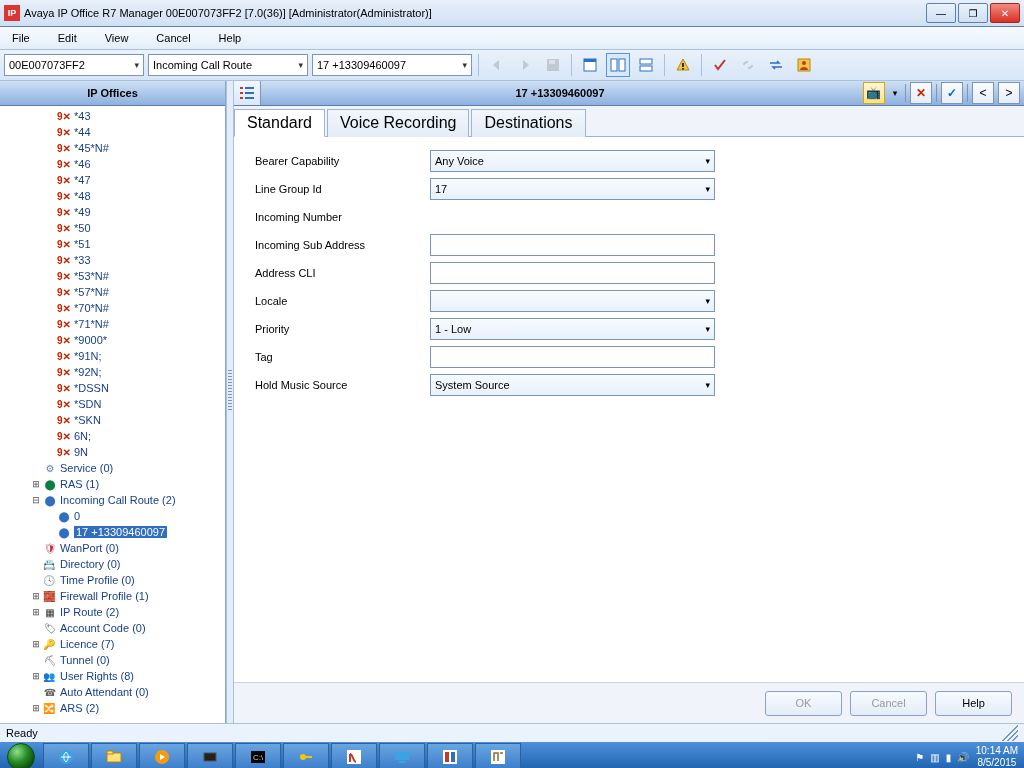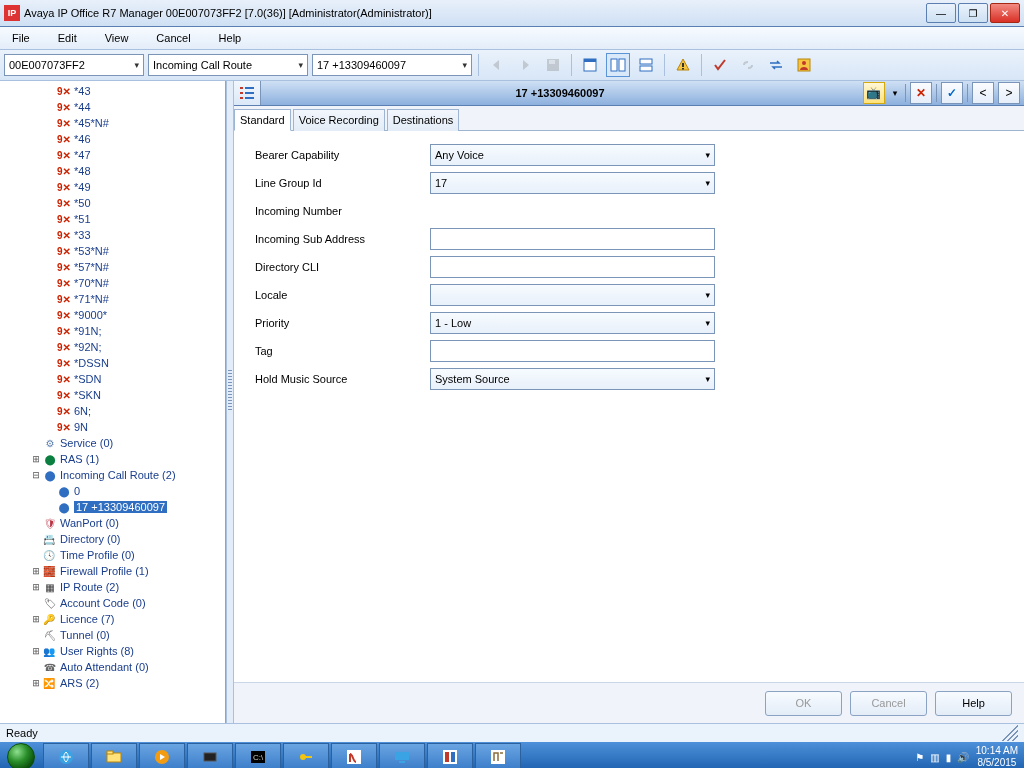--- a/index.html
+++ b/index.html
@@ -31,21 +31,21 @@
 .splitter::after{content:"";position:absolute;top:45%;left:1px;width:4px;height:40px;background:repeating-linear-gradient(#7a95b8,#7a95b8 1px,transparent 1px,transparent 3px)}
 .rightcol{flex:1;display:flex;flex-direction:column}
 .righthead{height:24px;background:linear-gradient(#cfe0f4,#8db0de);border-bottom:1px solid #5a7fb0;display:flex;align-items:center}
 .righthead .listicon{width:26px;height:100%;display:flex;align-items:center;justify-content:center;border-right:1px solid #7a95b8;background:linear-gradient(#f2f7fd,#dbe8f7)}
 .righthead .rtitle{flex:1;text-align:center;font-weight:bold}
 .righthead .rbtns{display:flex;align-items:center;gap:4px;padding:0 4px}
 .rbtn{width:20px;height:20px;display:flex;align-items:center;justify-content:center;border:1px solid #7a95b8;background:linear-gradient(#fafcff,#e6eef9);font-size:12px}
 .rbtn.x{color:#c20;font-weight:bold}
 .rbtn.chk{color:#06c;font-weight:bold}
 .tabs{display:flex;background:#f0f4fa;padding-top:2px}
-.tab{padding:4px 5px;border:1px solid #9eb5d2;border-bottom:none;background:linear-gradient(#f2f6fc,#e3ecf7);margin-right:2px;font-size:11px;position:relative;top:1px}
+.tab{padding:4px 12px;border:1px solid #9eb5d2;border-bottom:none;background:linear-gradient(#f2f6fc,#e3ecf7);margin-right:2px;font-size:16px;position:relative;top:1px}
 .tab.active{background:#fff;border-bottom:1px solid #fff;z-index:2}
 .tabbody{flex:1;border-top:1px solid #9eb5d2;background:#fff;padding:10px 21px;overflow:auto}
 .formrow{display:flex;align-items:center;height:28px}
 .formrow label{width:175px}
 .formrow .fld{width:275px;height:20px;border:1px solid #7a95b8;background:#fff;padding:0 4px;display:flex;align-items:center;font-size:11px}
 .formrow .fld.combo-fld{background:linear-gradient(#f7fbff,#e8f0fa)}
 .formrow .fld .arrow{margin-left:auto;font-size:9px}
 .btnrow{height:40px;border-top:1px solid #c8d6e8;display:flex;align-items:center;justify-content:flex-end;gap:8px;padding:0 12px;background:#f0f4fa}
 .pushbtn{width:75px;height:23px;border:1px solid #8ba3c3;background:linear-gradient(#f7fbff,#e3ecf7);border-radius:3px;display:flex;align-items:center;justify-content:center;font-size:11px}
 .pushbtn.disabled{color:#999}
@@ -166,20 +166,21 @@
       <svg viewBox="0 0 16 16">
         <rect x="2" y="2" width="12" height="12" fill="#f6c542" stroke="#b8860b"></rect>
         <circle cx="8" cy="6" r="2" fill="#c0392b"></circle>
         <path d="M4 13c0-2 2-3 4-3s4 1 4 3" fill="#c0392b"></path>
       </svg>
     </div>
 </div>
 
 <div class="body">
   <div class="leftcol">
+    <div class="lefthead">IP Offices</div>
     <div class="tree" id="tree">
         <div class="node" style="padding-left: 44px;">
           <span class="expander"></span>
           <span class="ticon">
             <span class="shortcode-icon">9✕</span>
           </span>
           <span class="lbl blue">*43</span>
         </div>
         <div class="node" style="padding-left: 44px;">
           <span class="expander"></span>
@@ -491,21 +492,21 @@
       <div class="formrow">
           <label>Incoming Number</label>
         </div>
       <div class="formrow">
           <label>Incoming Sub Address</label>
           <div class="fld">
             <span></span>
           </div>
         </div>
       <div class="formrow">
-          <label>Directory CLI</label>
+          <label>Address CLI</label>
           <div class="fld">
             <span></span>
           </div>
         </div>
       <div class="formrow">
           <label>Locale</label>
           <div class="fld combo-fld">
             <span></span>
             <span class="arrow">▾</span>
           </div>

